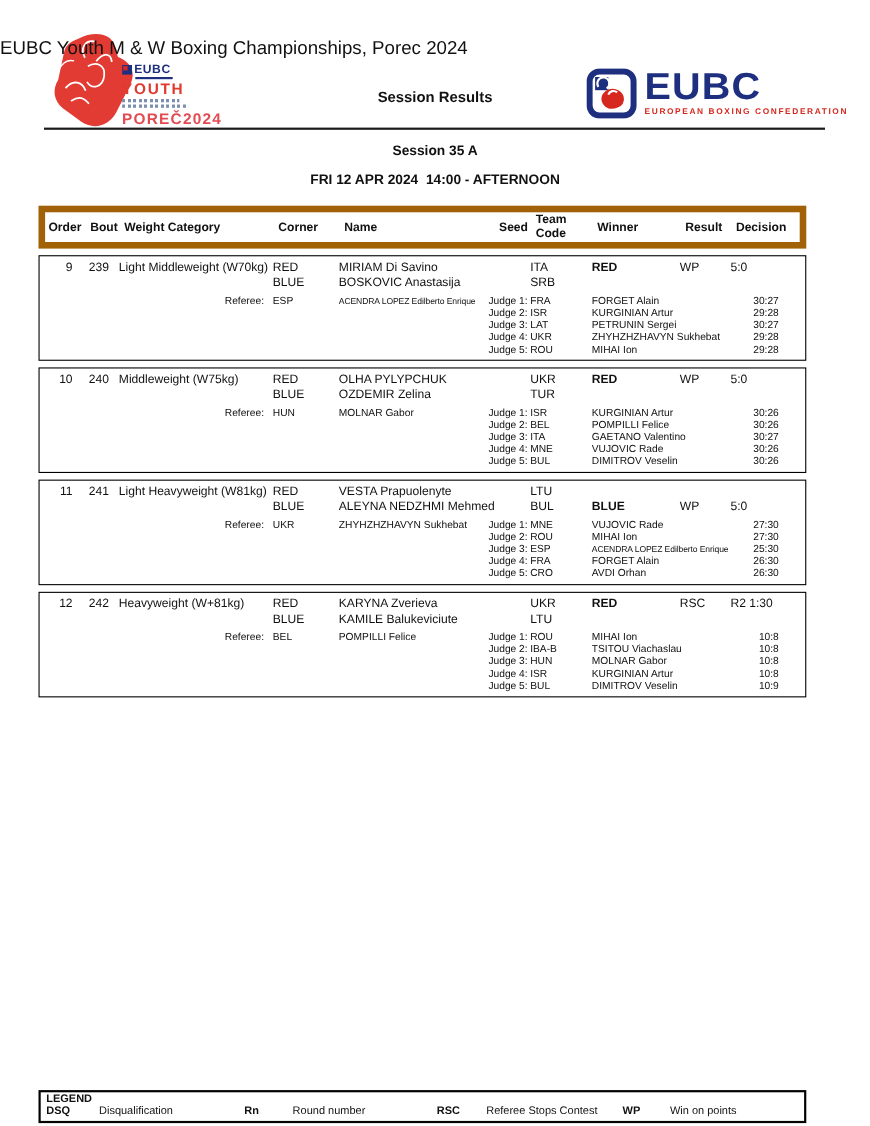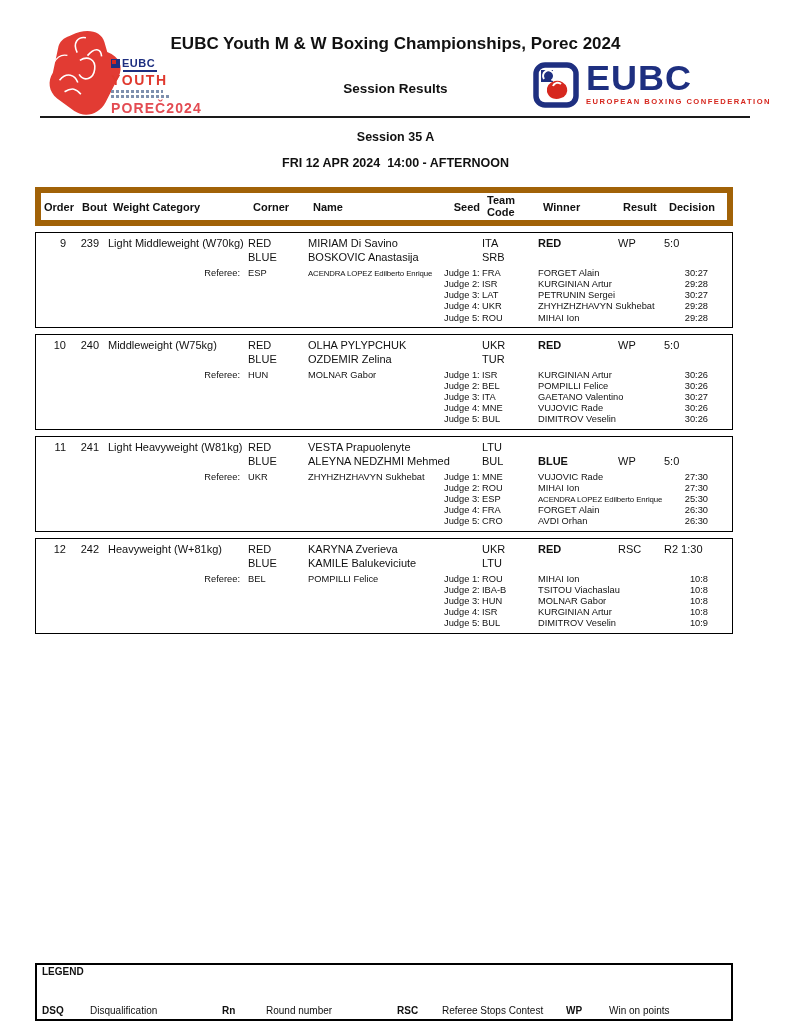--- a/index.html
+++ b/index.html
@@ -4,21 +4,21 @@
 <style>
   * { margin:0; padding:0; box-sizing:border-box; }
   html,body { background:#e8e8e8; }
   .page {
     position:relative; width:791px; height:1024px; margin:0 auto;
     background:#ffffff; color:#111;
     font-family:"Liberation Sans","DejaVu Sans",sans-serif;
     overflow:hidden;
   }
   
-  .doc-title   { position:absolute; top:34px;  left:0; width:100%; text-align:center; font-size:17px; font-weight:bold; }
+  .doc-title   { position:absolute; top:34px;  left:0; width:100%; text-align:left; font-size:17px; font-weight:normal; }
   .doc-subtitle{ position:absolute; top:81px;  left:0; width:100%; text-align:center; font-size:13.5px; font-weight:bold; }
   .header-rule { position:absolute; top:116px; left:40px; width:710px; border-top:2px solid #1a1a1a; }
   .session-title{ position:absolute; top:130px; left:0; width:100%; text-align:center; font-size:12.5px; font-weight:bold; }
   .session-date { position:absolute; top:156px; left:0; width:100%; text-align:center; font-size:12.5px; font-weight:bold; white-space:pre; }
 
   
   .logo-left { position:absolute; left:45px; top:30px; width:165px; height:88px; }
   .blob { position:absolute; left:0; top:0; transform:rotate(-5deg); }
   .mini { position:absolute; left:66px; top:27px; width:98px; }
   .mini-row1 { display:flex; align-items:center; gap:2px; }
@@ -61,21 +61,21 @@
   .jrow { height:11.2px; line-height:11.2px; font-size:9.3px; }
   .reflab { grid-column:3; text-align:right; padding-right:8px; }
   .jname  { grid-column:8 / 10; padding-left:2px; }
   .score  { grid-column:10; text-align:right; padding-right:24px; }
   .winner-cell { font-weight:bold; }
   .condensed { font-size:7.8px; letter-spacing:-0.1px; }
 
   
   .legend { position:absolute; bottom:3px; left:35px; width:698px; border:2px solid #000; padding:1px 0 3px; font-size:10px; }
   .legend-title { font-weight:bold; padding-left:5px; }
-  .lgrid { display:grid; grid-template-columns:48px 132px 44px 131px 45px 124px 43px 1fr; padding-left:5px;margin-top:28px; }
+  .lgrid { display:grid; grid-template-columns:48px 132px 44px 131px 45px 124px 43px 1fr; padding-left:5px; }
   .labbr { font-weight:bold; }
 </style>
 </head>
 <body>
 
 <div class="page">
 
   <div class="logo-left">
     <svg class="blob" width="78" height="86" viewBox="0 0 78 86">
       <path d="M30 4 C45 -2 60 2 62 14 L64 24 C76 30 79 40 73 50 L58 74 C50 86 36 88 26 80 L10 66 C2 58 2 48 8 40 L16 14 C19 7 24 6 30 4 Z" fill="#e23b33"></path>

